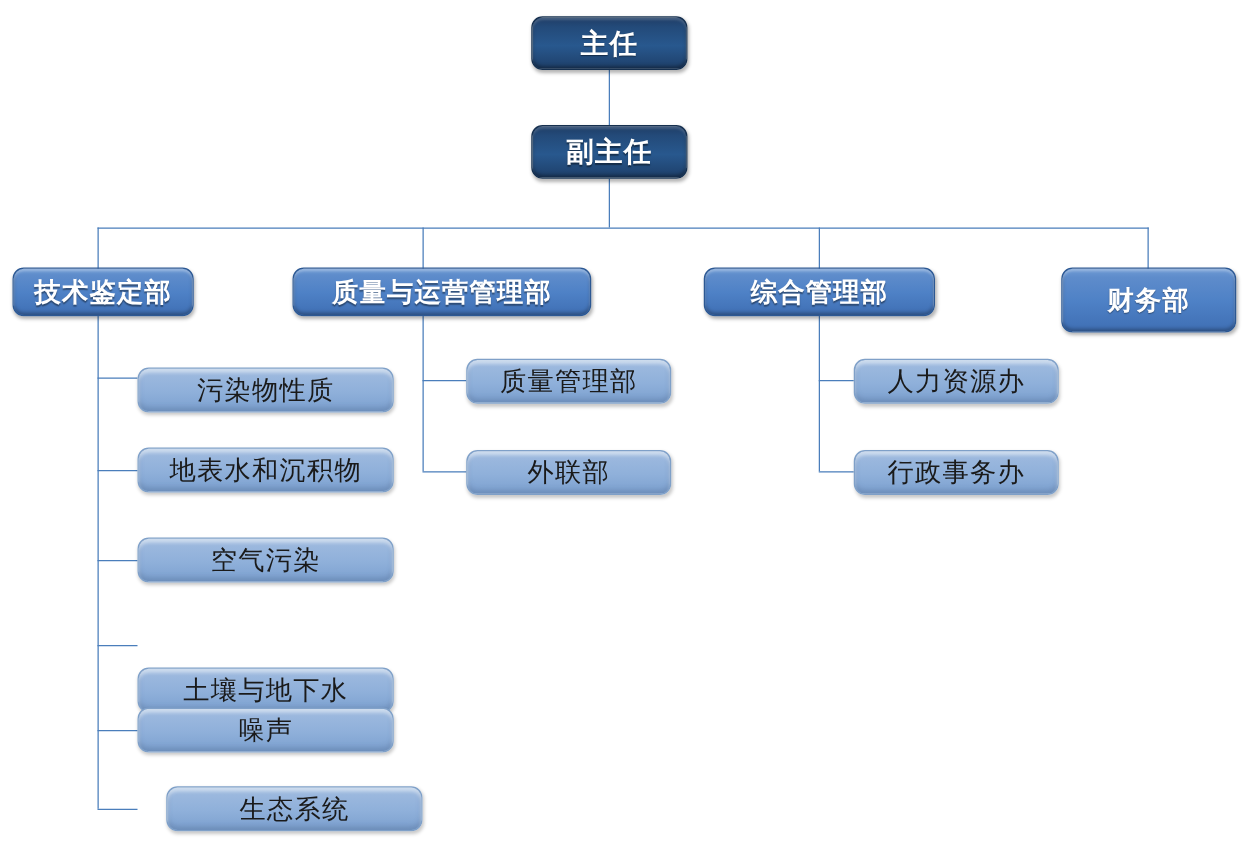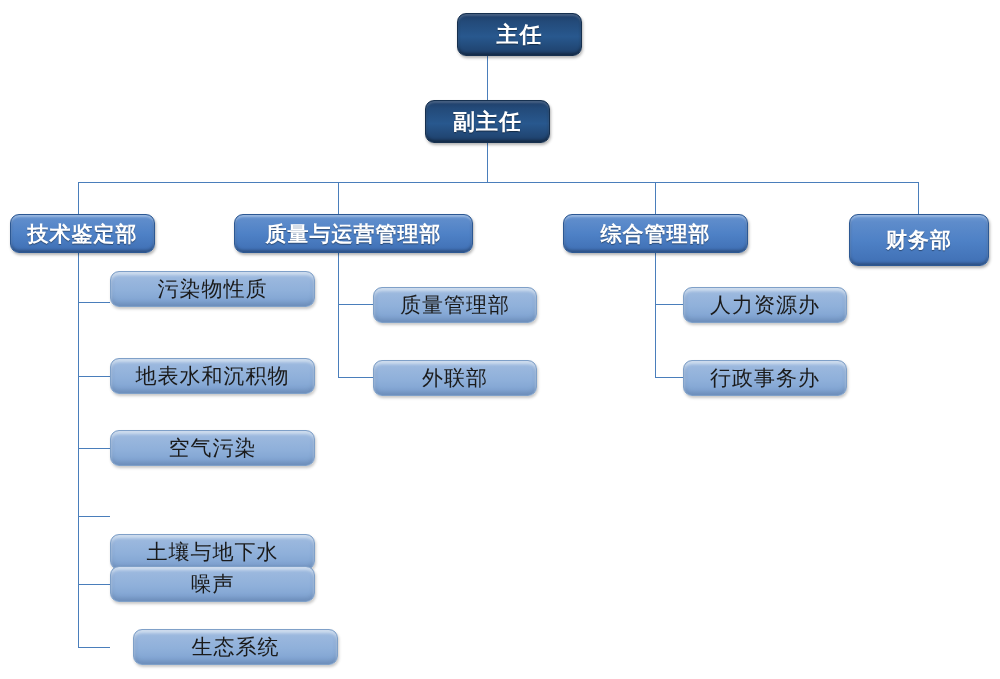--- a/index.html
+++ b/index.html
@@ -104,33 +104,33 @@
   <div class="conn h" style="left:78px; top:647px; width:32px;"></div>
 
   <div class="conn v" style="left:338px; top:252px; height:125px;"></div>
   <div class="conn h" style="left:338px; top:304px; width:35px;"></div>
   <div class="conn h" style="left:338px; top:377px; width:35px;"></div>
 
   <div class="conn v" style="left:655px; top:252px; height:125px;"></div>
   <div class="conn h" style="left:655px; top:304px; width:28px;"></div>
   <div class="conn h" style="left:655px; top:377px; width:28px;"></div>
 
-  <div class="node lvl1" style="left:425px; top:13px; width:125px; height:43px;margin-left:32px;">主任</div>
+  <div class="node lvl1" style="left:425px; top:13px; width:125px; height:43px;">主任</div>
 
   <div class="node lvl2" style="left:10px; top:214px; width:145px; height:39px;">技术鉴定部</div>
 
   <div class="node lvl1" style="left:425px; top:100px; width:125px; height:43px;">副主任</div>
 
   <div class="node lvl2" style="left:234px; top:214px; width:239px; height:39px;">质量与运营管理部</div>
 
   <div class="node lvl2" style="left:563px; top:214px; width:185px; height:39px;">综合管理部</div>
 
   <div class="node lvl2" style="left:849px; top:214px; width:140px; height:52px;">财务部</div>
 
-  <div class="node lvl3" style="left:110px; top:271px; width:205px; height:36px;">污染物性质</div>
+  <div class="node lvl3" style="left:110px; top:294px; width:205px; height:36px;">污染物性质</div>
 
   <div class="node lvl3" style="left:110px; top:358px; width:205px; height:36px;">地表水和沉积物</div>
 
   <div class="node lvl3" style="left:110px; top:430px; width:205px; height:36px;">空气污染</div>
 
   <div class="node lvl3" style="left:110px; top:498px; width:205px; height:36px;margin-top:36px;">土壤与地下水</div>
 
   <div class="node lvl3" style="left:110px; top:566px; width:205px; height:36px;">噪声</div>
 
   <div class="node lvl3" style="left:110px; top:629px; width:205px; height:36px;margin-left:23px;">生态系统</div>

